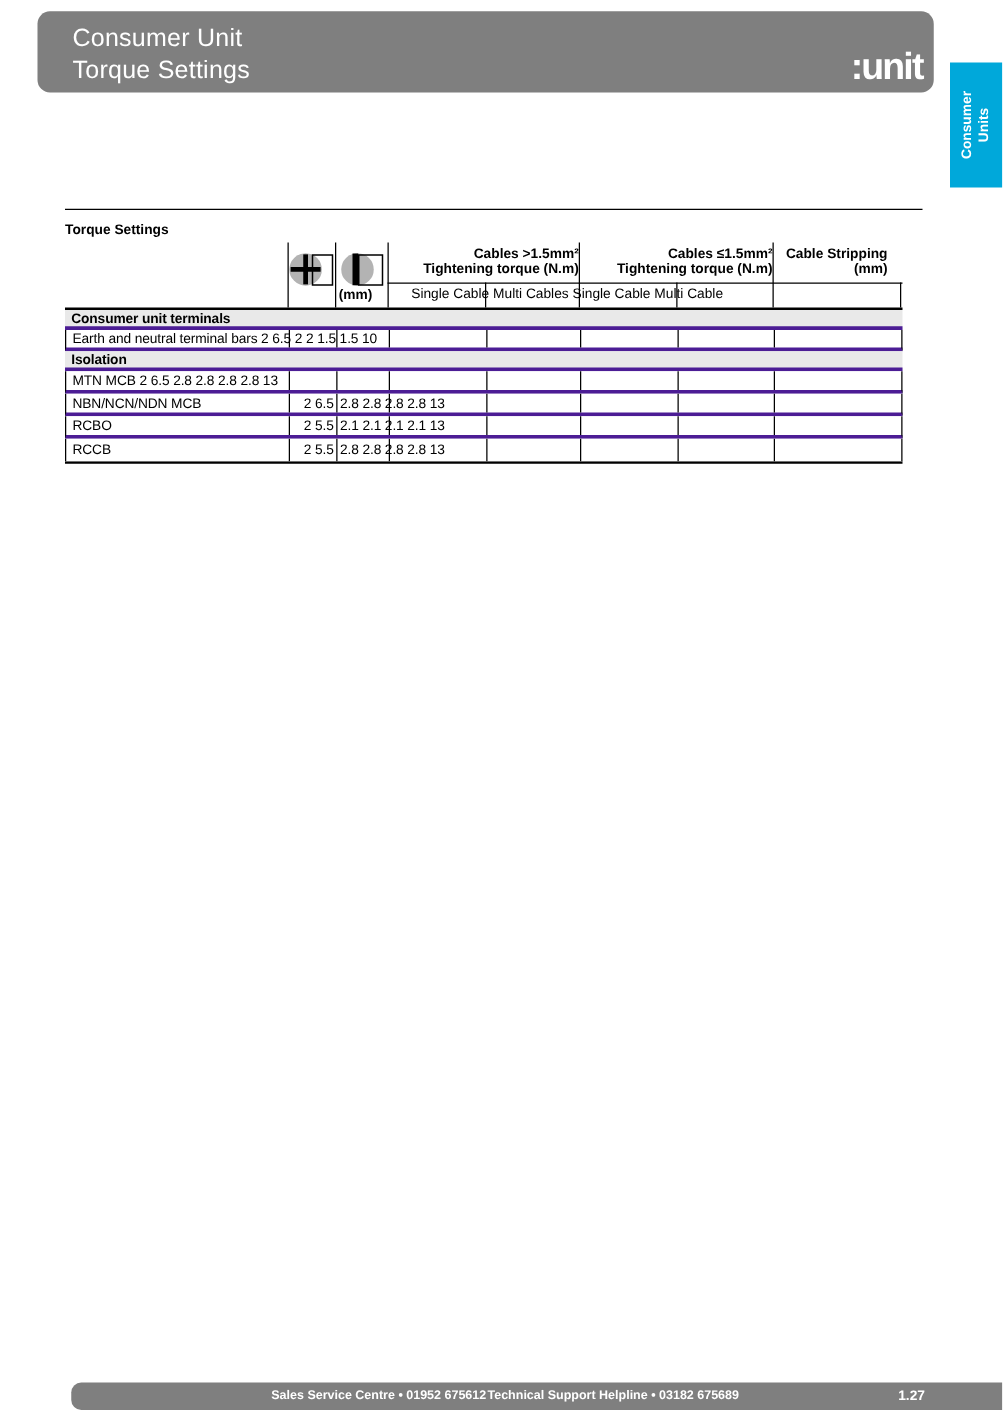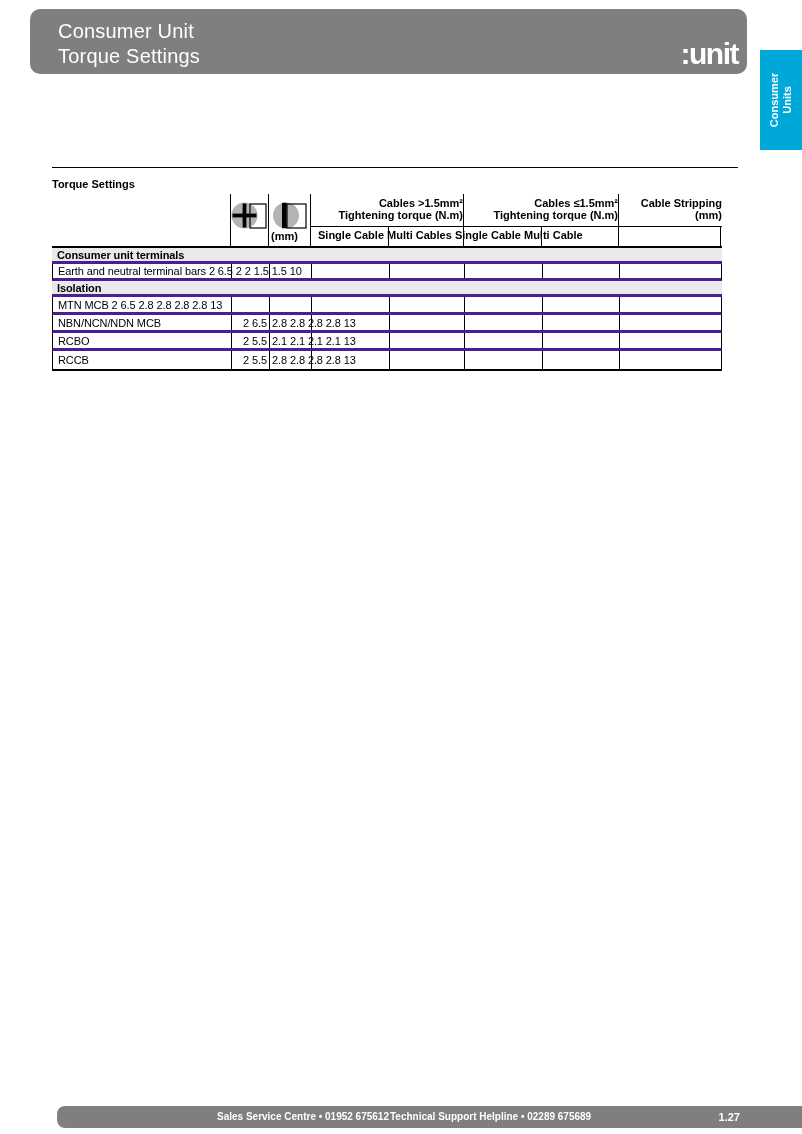--- a/index.html
+++ b/index.html
@@ -30,22 +30,22 @@
   .ttable{position:absolute;left:52px;top:192px;width:670px;font-size:11px;}
   .thead{position:relative;height:54px;border-bottom:2px solid #000;}
   .vl{position:absolute;width:1px;background:#000;top:0;bottom:0;}
   .vl-t{position:absolute;width:1px;background:#000;top:2px;height:52px;}
   .vl-s{position:absolute;width:1px;background:#000;top:34px;height:20px;}
   .hline{position:absolute;left:258px;top:34px;width:412px;height:1px;background:#000;}
   .tool-icon{position:absolute;top:9px;}
   .pz-lbl{position:absolute;left:180px;top:56px;font-weight:bold;white-space:nowrap;}
   .mm-lbl{position:absolute;left:219px;top:38px;font-weight:bold;white-space:nowrap;}
   .grp{position:absolute;top:5px;font-weight:bold;line-height:12px;text-align:right;}
-  .g1{left:258px;width:153px;} .g2{left:411px;width:155px;} .g3{left:566px;width:104px;}
-  .subhdr{position:absolute;left:266px;top:37px;font-weight:bold;white-space:nowrap;}
+  .g1{left:258px;width:153px;} .g2{left:411px;width:155px;} .g3{left:554px;width:104px;}
+  .subhdr{position:absolute;left:277px;top:37px;font-weight:normal;white-space:nowrap;}
 
   .tbody{border-bottom:2px solid #000;}
   .row{position:relative;display:flex;align-items:center;box-sizing:border-box;
        border-bottom:3px solid #4c1d95;letter-spacing:-.1px;}
   .row:last-child{border-bottom:none;}
   .row.section{height:16px;background:var(--section-gray,#e9e9e9);font-weight:bold;}
   .row.data{height:17px;background:#fff;border-left:1px solid #000;border-right:1px solid #000;}
   .row.data:nth-child(n+4){height:18px;}
   .row.data:nth-child(n+8){height:19px;}
   .lbl{margin-left:5px;white-space:nowrap;position:relative;z-index:1;}
@@ -187,17 +187,17 @@
           <i class="vl" style="left: 566px;"></i>
           <span class="lbl">RCCB</span>
           <span class="v1">2 5.5</span>
           <span class="v2">2.8 2.8 2.8 2.8 13</span>
         </div>
       </div>
   </div>
 
   <div class="footbar">
     <span class="f-sales">Sales Service Centre • 01952 675612</span>
-    <span class="f-support">Technical Support Helpline • 02289 675689</span>
+    <span class="f-support">Technical Support Helpline • 03182 675689</span>
     <span class="f-page">1.27</span>
   </div>
 
 </div>
 
 </body></html>

